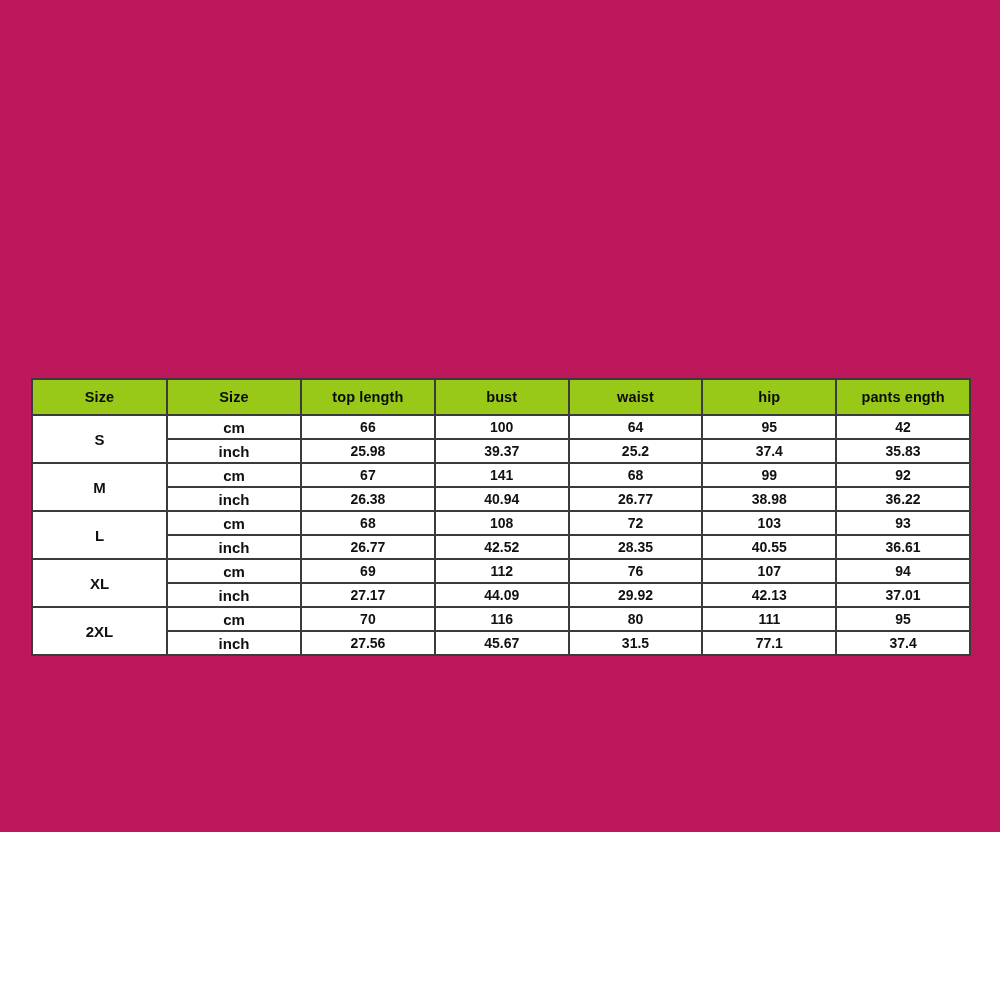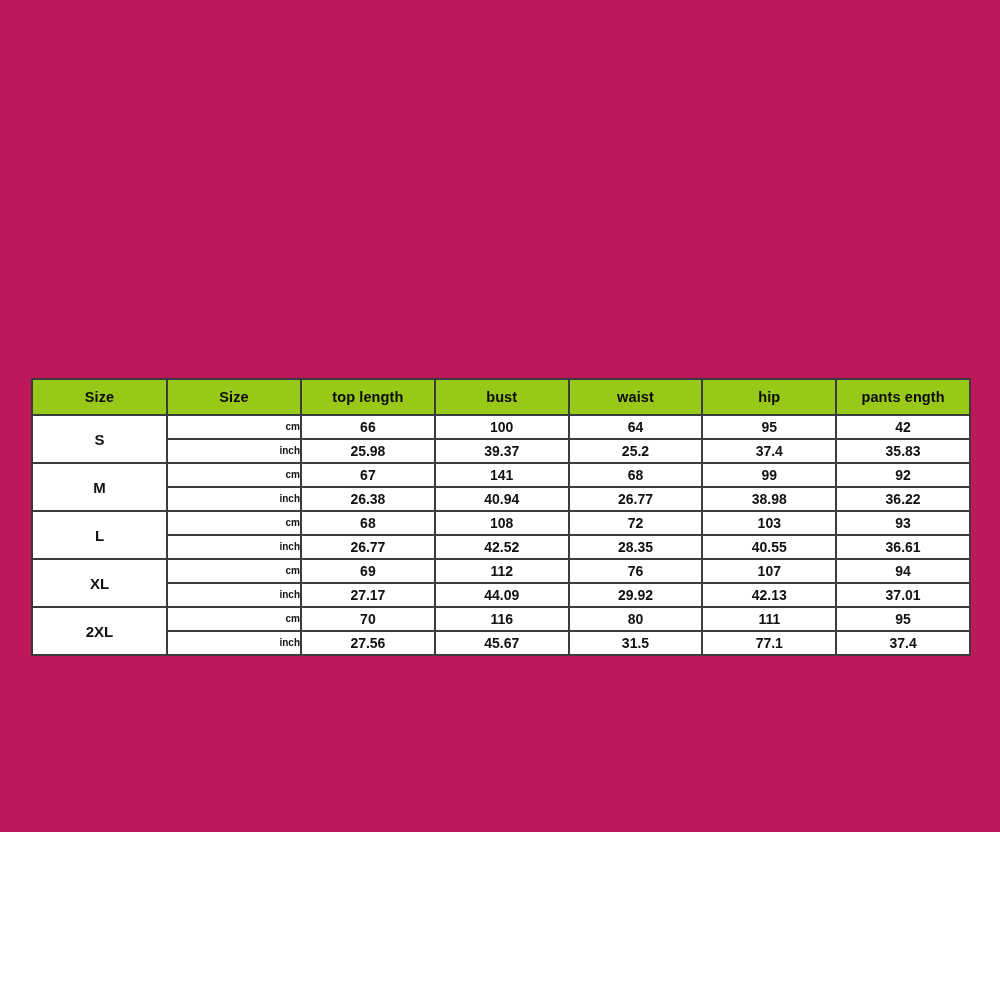--- a/index.html
+++ b/index.html
@@ -69,22 +69,21 @@
     background: #ffffff;
   }
 
   
   table.size-chart td.size-label {
     font-size: 15px;
   }
 
   
   table.size-chart td.unit-cell {
-    font-size: 10px;
-    text-align: right;
+    font-size: 15px;
   }
 </style>
 </head>
 <body>
 
 <div id="page">
 
   <div id="size-chart-wrap">
     <table class="size-chart">
       <colgroup>

